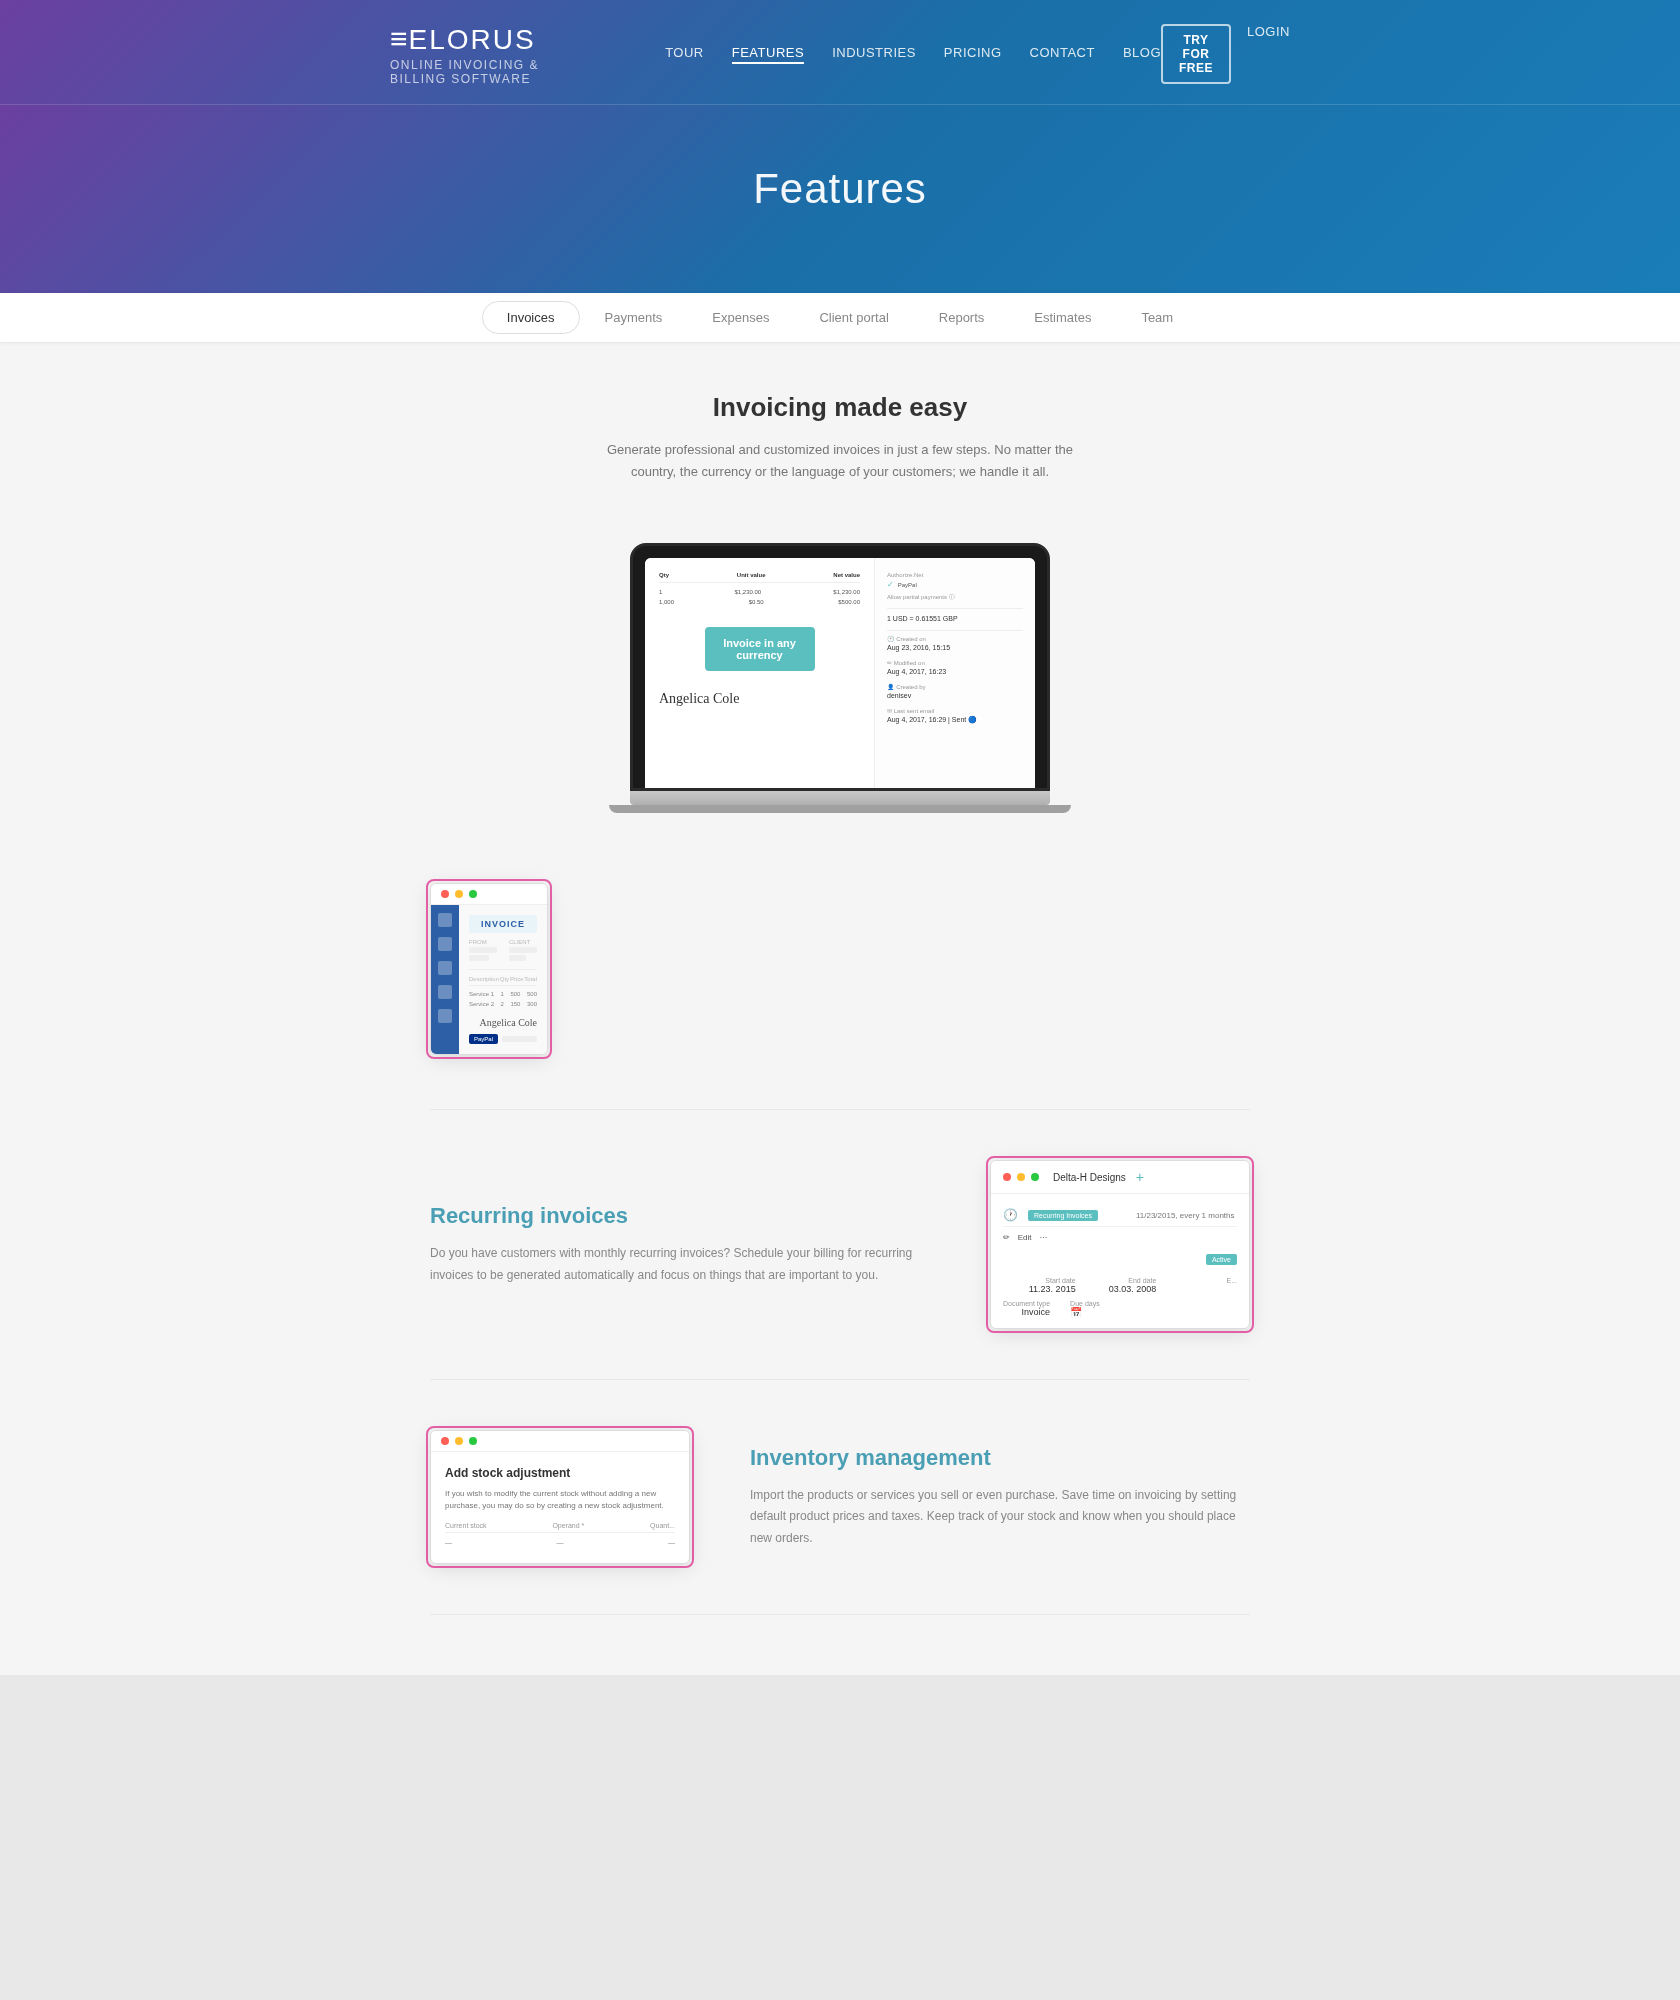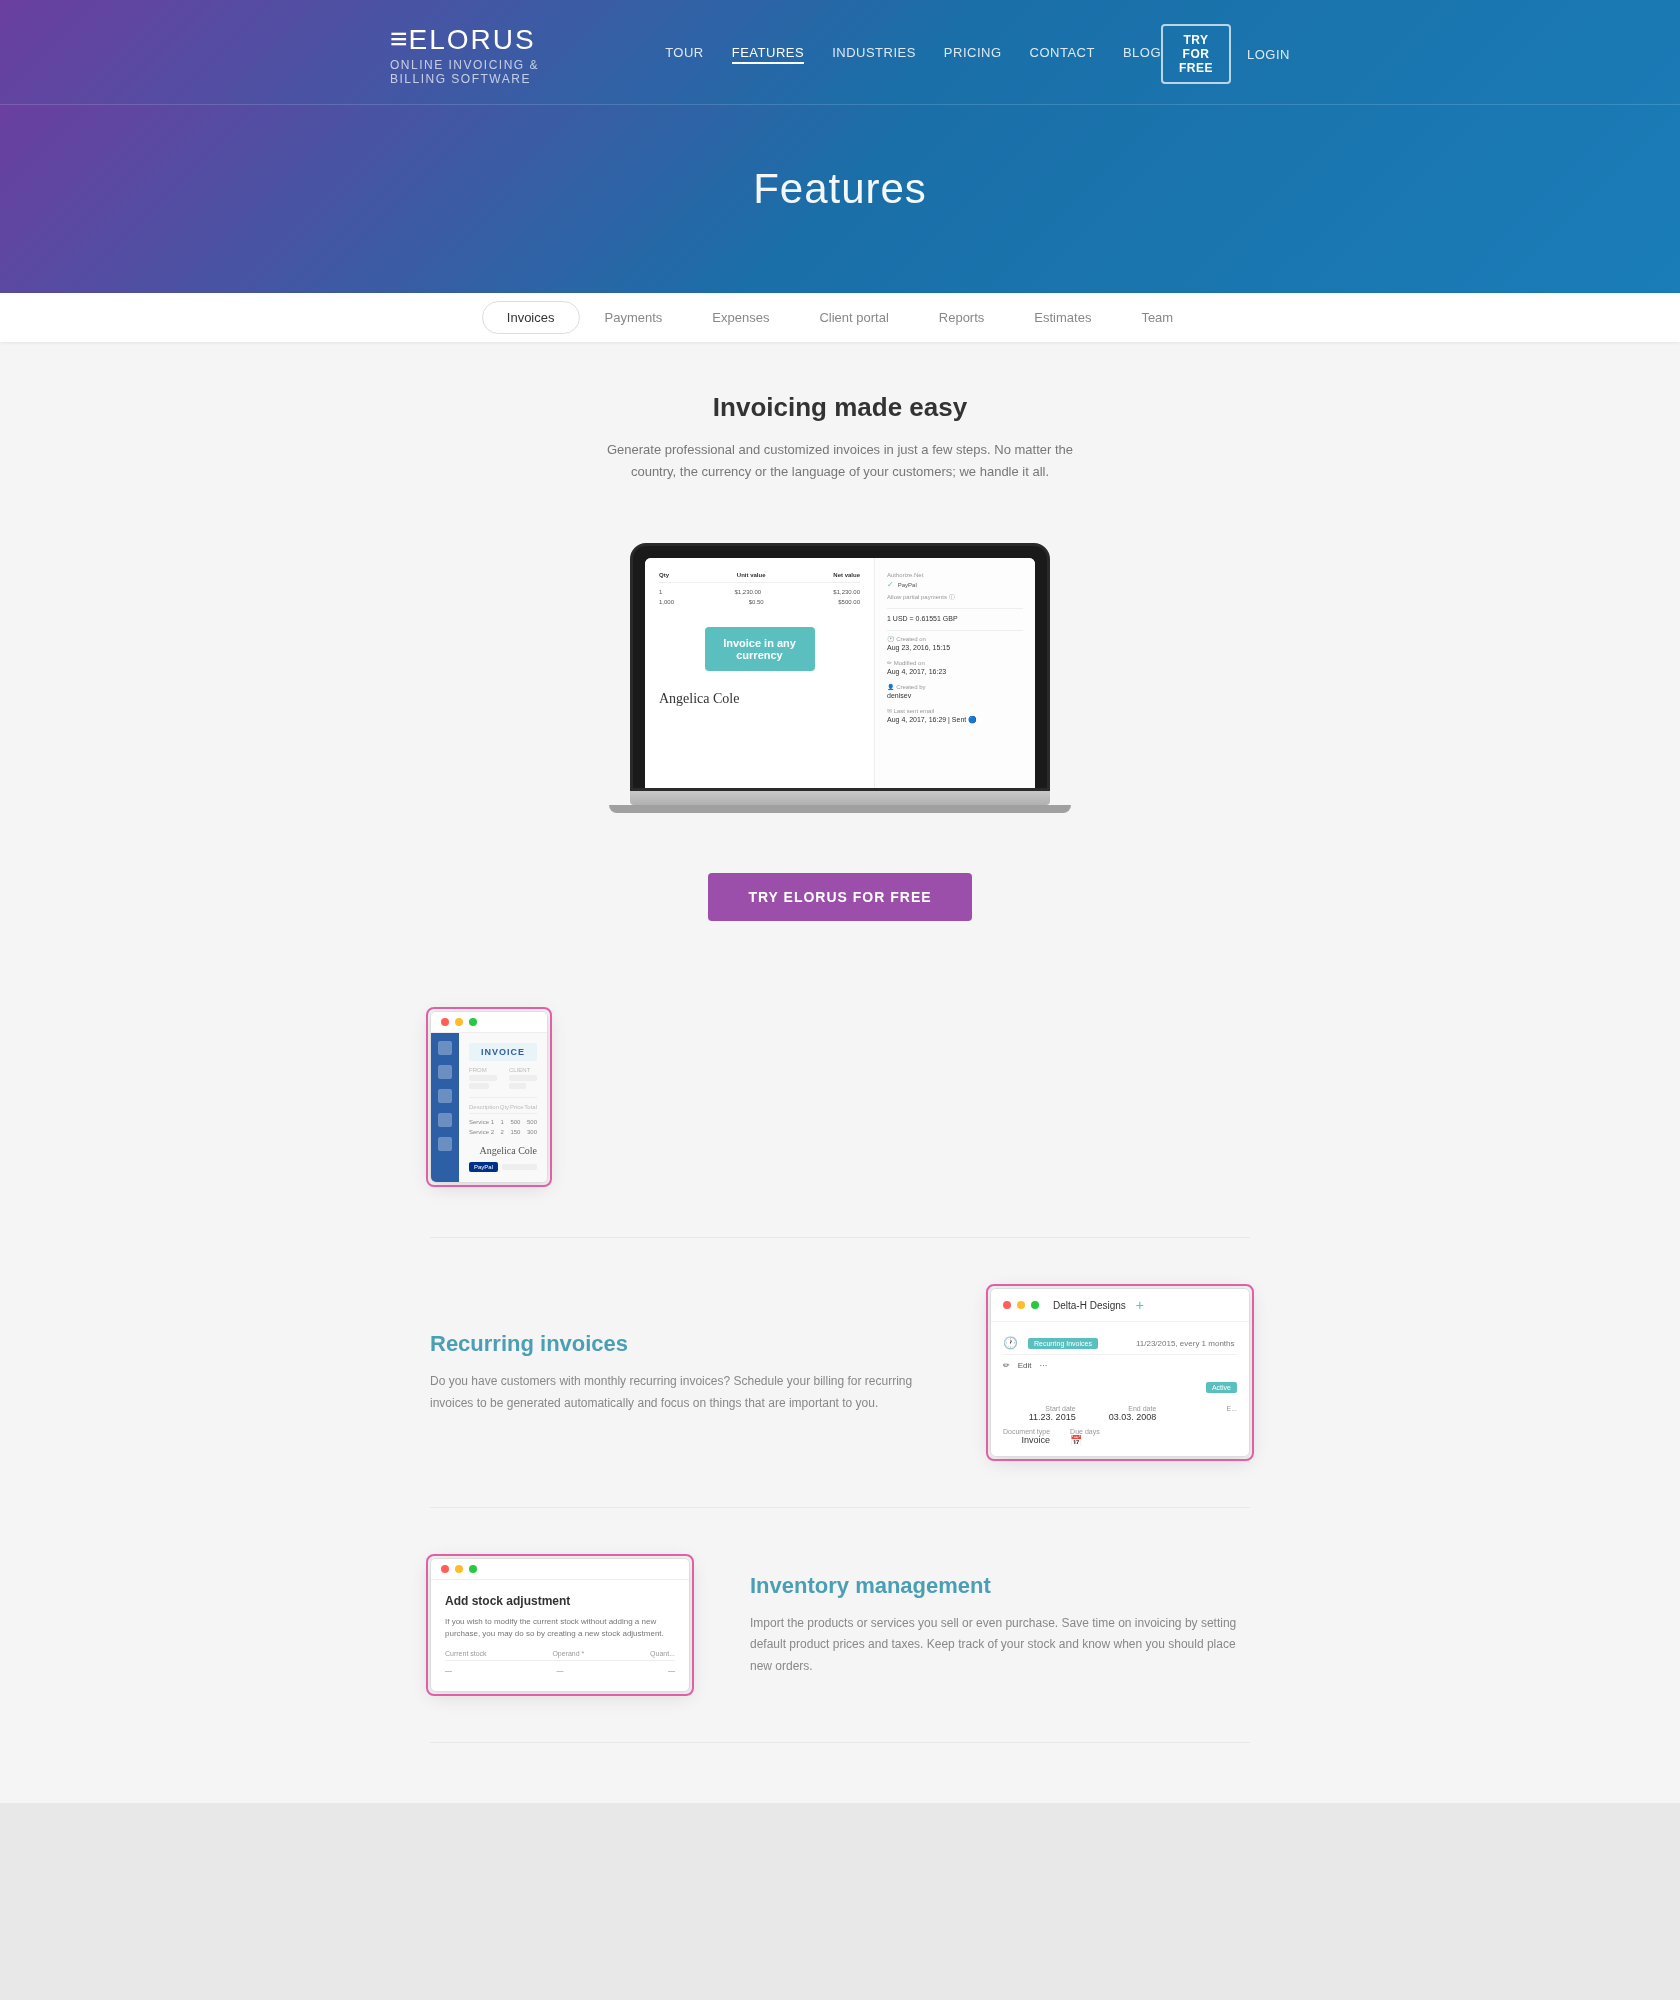--- a/index.html
+++ b/index.html
@@ -71,21 +71,21 @@
       border-bottom: 2px solid transparent;
     }
 
     .nav-link.active {
       color: #fff;
       border-bottom: 2px solid #fff;
     }
 
     .nav-right {
       display: flex;
-      align-items: center;
+      align-items: flex-start;
       gap: 16px;
       margin-left: auto;
     }
 
     .btn-try-free {
       background: transparent;
       border: 2px solid rgba(255,255,255,0.7);
       color: #fff;
       padding: 7px 16px;
       border-radius: 4px;
@@ -617,23 +617,20 @@
               <div class="invoice-right-label">✉ Last sent email</div>
               <div class="invoice-right-value">Aug 4, 2017, 16:29 | Sent 🔵</div>
             </div>
           </div>
         </div>
         <div class="laptop-base"></div>
         <div class="laptop-bottom"></div>
       </div>
     </div>
 
-    <div class="cta-section">
-      <button class="btn-cta-main">TRY ELORUS FOR FREE</button>
-    </div>
 
     <div class="features-list">
 
       <div class="feature-row">
         <div class="feature-image">
           <div class="border-accent-wrap" style="position:relative;">
             
             <div style="position:absolute;top:-4px;left:-4px;right:-4px;bottom:-4px;border:2px solid #e25fa6;border-radius:8px;pointer-events:none;z-index:2;"></div>
             <div class="app-screenshot" style="position:relative;z-index:1;">
               <div class="app-header-bar">

